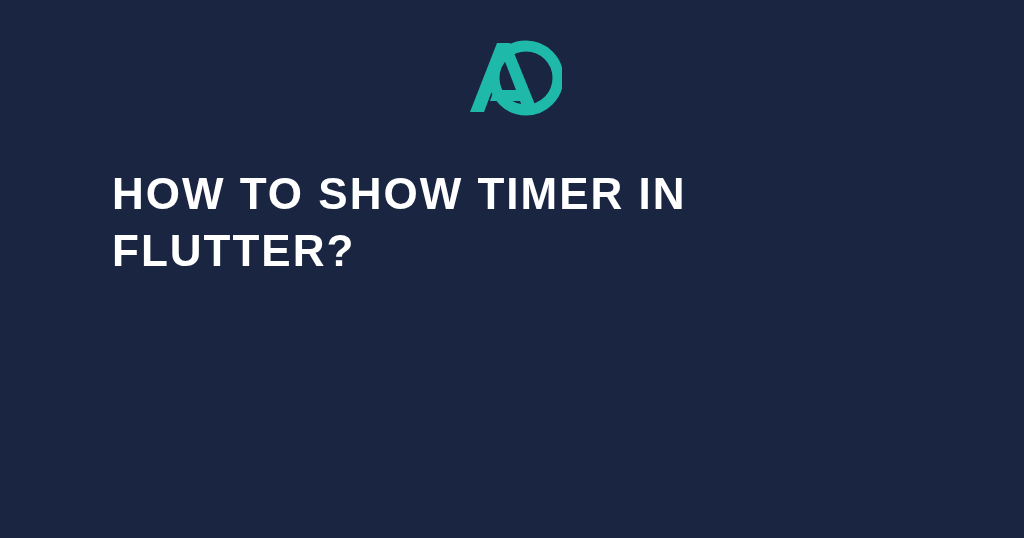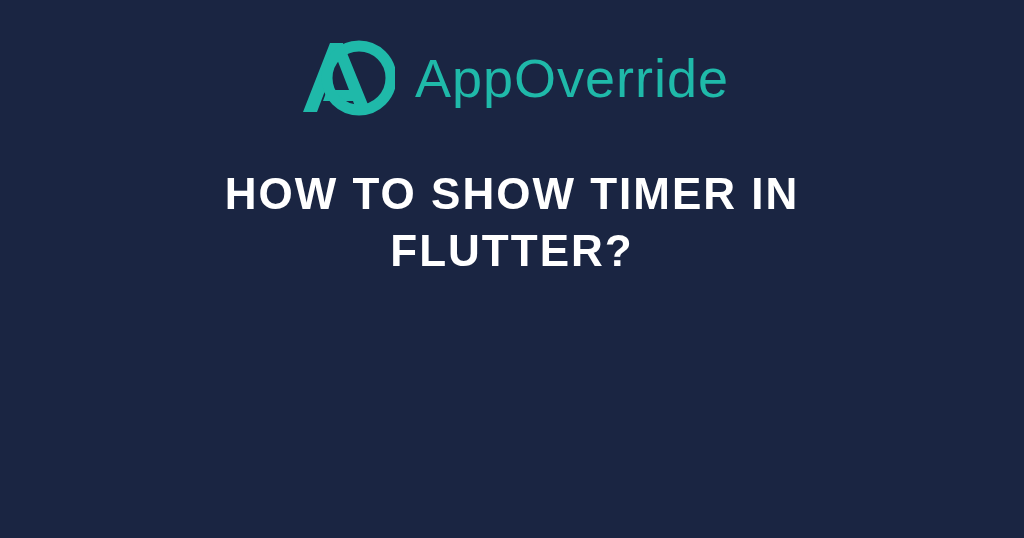--- a/index.html
+++ b/index.html
@@ -32,32 +32,31 @@
       color: #1fb9a9;
       font-size: 54px;
       font-weight: 500;
       letter-spacing: 1px;
     }
     .headline {
       color: #ffffff;
       font-size: 44px;
       font-weight: 900;
       text-transform: uppercase;
-      text-align: center;
+      text-align: left;
       letter-spacing: 2px;
       line-height: 1.3;
       max-width: 800px;
     }
   </style>
 </head>
 <body>
 
 <div class="logo-container">
   <div class="logo-mark">
     <svg viewBox="0 0 100 85" xmlns="http://www.w3.org/2000/svg">
       <path d="M 35 8 L 8 77 L 22 77 L 42 24 L 54 55 L 32 55 L 28 66 L 58 66 L 62 77 L 76 77 L 48 8 Z" fill="#1fb9a9"></path>
       <circle cx="64" cy="43" r="32" fill="none" stroke="#1fb9a9" stroke-width="11"></circle>
     </svg>
   </div>
-  <div class="brand-name">AppOverride</div>
 </div>
 
 <h1 class="headline">HOW TO SHOW TIMER IN FLUTTER?</h1>
 
 </body></html>

